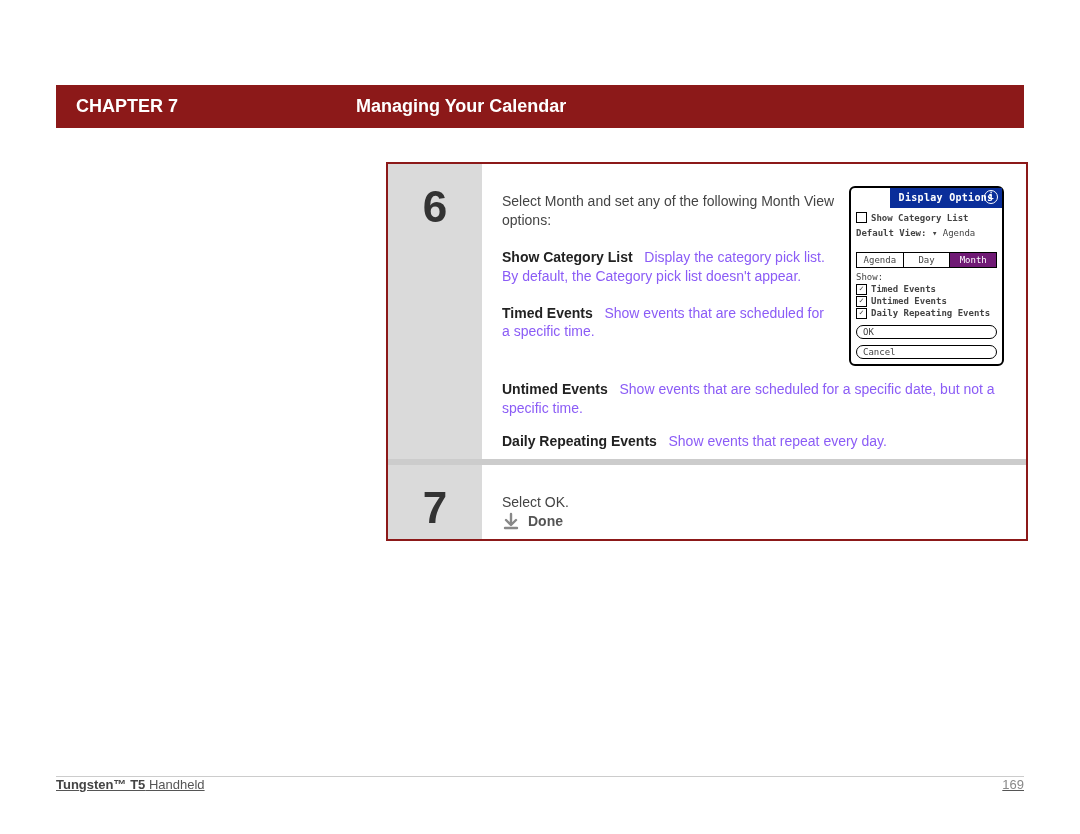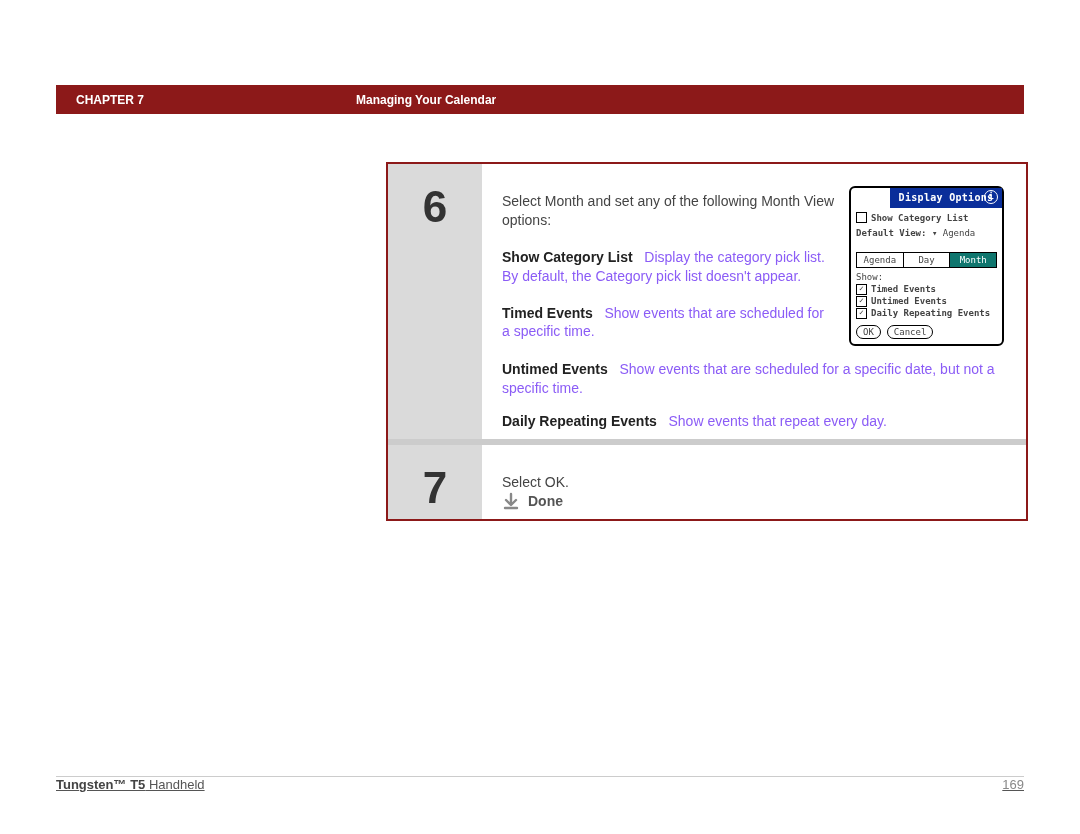--- a/index.html
+++ b/index.html
@@ -10,26 +10,26 @@
     width: 1080px;
     height: 834px;
     position: relative;
     overflow: hidden;
   }
   .header-bar {
     position: absolute;
     top: 85px;
     left: 56px;
     right: 56px;
-    height: 29px;
+    height: 43px;
     background: #8c1919;
     display: flex;
     align-items: center;
     color: #fff;
-    font-size: 12px;
+    font-size: 18px;
     font-weight: bold;
   }
   .header-left {
     padding-left: 20px;
     width: 280px;
   }
   .header-center {
     flex: 1;
   }
   .content-red-border {
@@ -126,23 +126,23 @@
     margin: 2px 0 3px 0;
   }
   .palm-tab {
     flex: 1;
     text-align: center;
     border: 1px solid #000;
     padding: 1px 0;
     font-size: 9px;
     background: #fff;
   }
-  .palm-tab.active { background: #0f766e; color: #fff; }
+  .palm-tab.active { background: #701a75; color: #fff; }
   .palm-tab + .palm-tab { border-left: none; }
-  .palm-buttons { display: flex; gap: 6px; margin-top: 6px; }
+  .palm-buttons { display: flex; gap: 6px; margin-top: 6px; flex-direction: column; }
   .palm-btn {
     border: 1px solid #000;
     border-radius: 8px;
     padding: 0 6px;
     font-size: 9px;
     line-height: 12px;
     background: #fff;
   }
 
   .row-divider {

